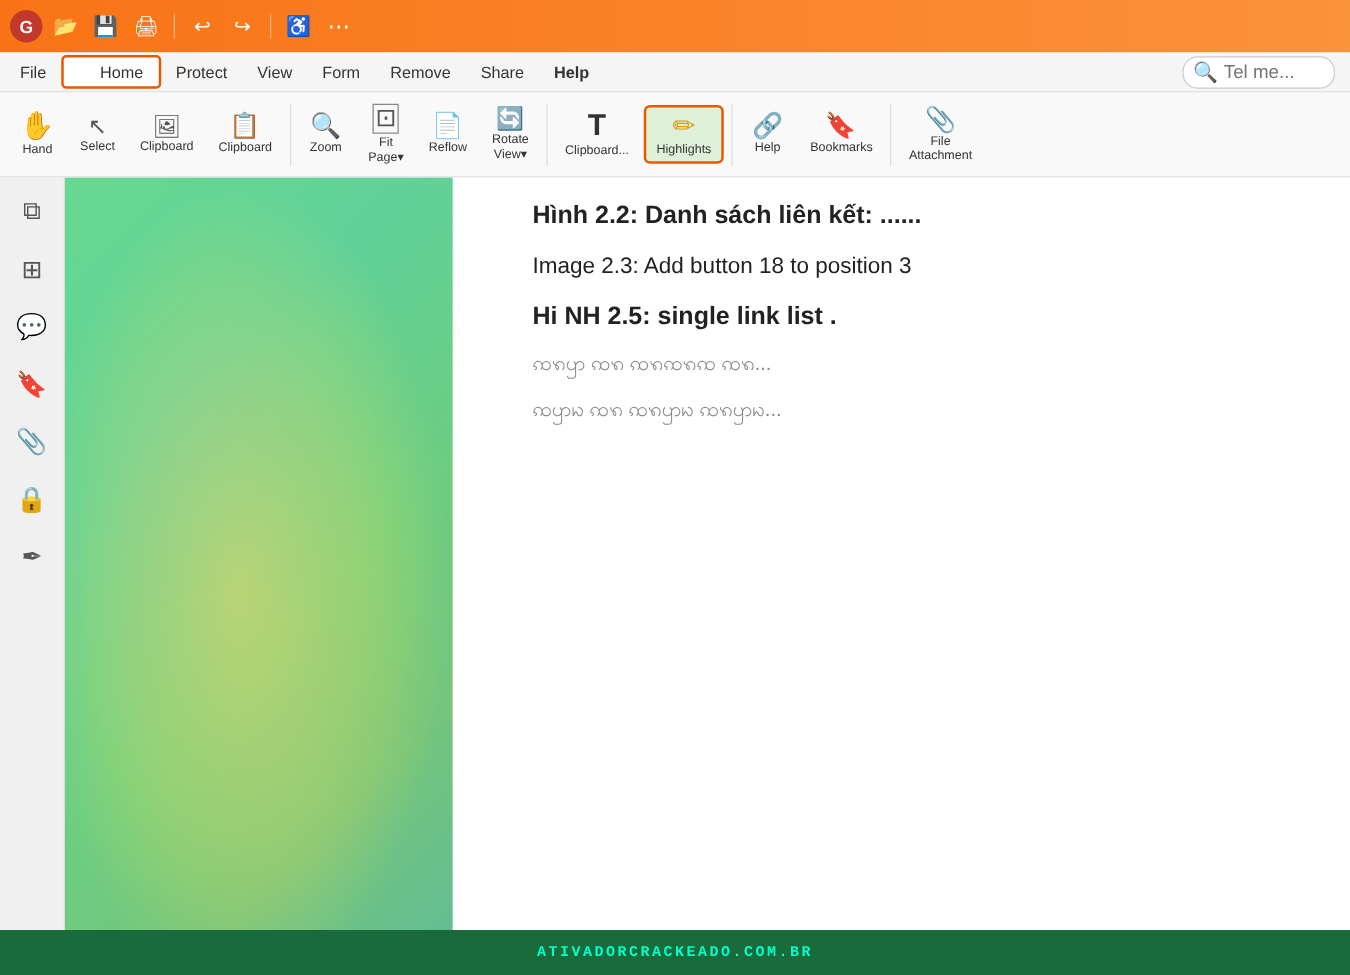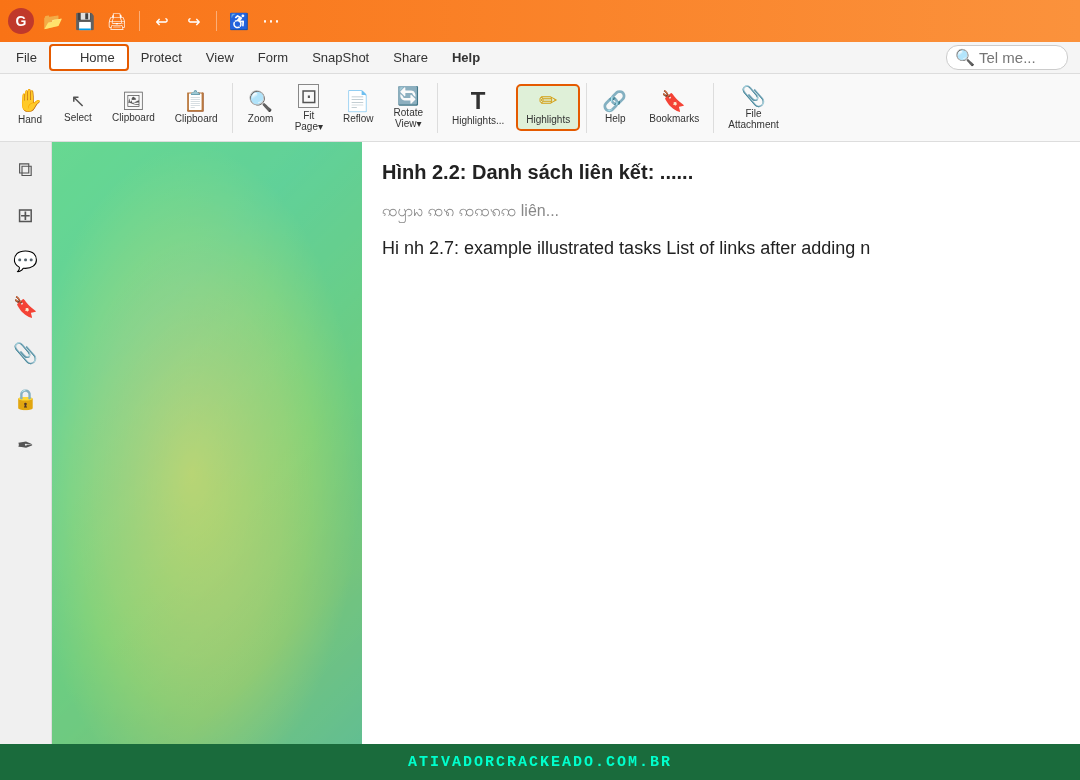--- a/index.html
+++ b/index.html
@@ -139,37 +139,38 @@
       flex: 1;
       padding: 16px 20px;
       background: #fff;
       overflow: hidden;
     }
     .pdf-line {
       font-size: 18px;
       color: #222;
       margin-bottom: 14px;
       line-height: 1.4;
+      margin-left: 44px;
     }
     .pdf-line.bold { font-weight: bold; font-size: 20px; }
     .pdf-line.truncated { overflow: hidden; white-space: nowrap; }
 
     
     #footer {
       position: absolute;
       bottom: 0; left: 0; right: 0;
       height: 36px;
       background: #1a6b3c;
       display: flex;
       align-items: center;
       justify-content: center;
     }
     #footer-text {
       color: #00ffcc;
-      font-size: 15px;
+      font-size: 12px;
       font-weight: bold;
       letter-spacing: 2px;
       font-family: 'Courier New', monospace;
     }
 
     .highlight-box {
       border: 2px solid #e55a00;
       border-radius: 5px;
       padding-left: 29px;
     }
@@ -189,21 +190,21 @@
   <div class="top-icon">♿</div>
   <div class="top-icon" style="font-size:18px;">⋯</div>
 </div>
 
 <div id="menu-bar">
   <div class="menu-item">File</div>
   <div class="menu-item active highlight-box">Home</div>
   <div class="menu-item">Protect</div>
   <div class="menu-item">View</div>
   <div class="menu-item">Form</div>
-  <div class="menu-item">SnapShot</div>
+  <div class="menu-item">Remove</div>
   <div class="menu-item">Share</div>
   <div class="menu-item" style="font-weight:bold;">Help</div>
   <div class="menu-search">
     <span>🔍</span>
     <input type="text" placeholder="Tel me..." style="">
   </div>
 </div>
 
 <div id="ribbon">
   <div class="ribbon-item">
@@ -235,21 +236,21 @@
     <span class="ribbon-icon" style="font-size:20px;">📄</span>
     <span class="ribbon-label">Reflow</span>
   </div>
   <div class="ribbon-item">
     <span class="ribbon-icon" style="font-size:18px;">🔄</span>
     <span class="ribbon-label">Rotate<br>View▾</span>
   </div>
   <div class="ribbon-separator"></div>
   <div class="ribbon-item">
     <span class="ribbon-icon" style="font-size:24px; font-weight:bold; color:#333;">T</span>
-    <span class="ribbon-label">Highlights...</span>
+    <span class="ribbon-label">Clipboard...</span>
   </div>
 
   <div class="ribbon-item highlighted" style="border:2px solid #e55a00; border-radius:5px; background:#dff0d8;">
     <span class="ribbon-icon" style="font-size:22px; color:#d4a017;">✏</span>
     <span class="ribbon-label">Highlights</span>
   </div>
   <div class="ribbon-separator"></div>
   <div class="ribbon-item">
     <span class="ribbon-icon" style="font-size:20px;">🔗</span>
     <span class="ribbon-label">Help</span>
@@ -275,20 +276,22 @@
   <div class="sidebar-btn" title="Signatures">✒</div>
 </div>
 
 <div id="main-content">
   <div id="pdf-thumbnail">
 
     <div style="position:absolute; inset:0; background: radial-gradient(ellipse at 45% 55%, rgba(255,220,0,0.6) 0%, rgba(255,220,0,0.3) 40%, transparent 70%), radial-gradient(ellipse at 45% 55%, rgba(0,100,200,0.4) 0%, transparent 50%), linear-gradient(135deg, #22c55e 0%, #16a34a 100%); opacity:0.85;"></div>
   </div>
   <div id="pdf-content">
     <div class="pdf-line bold truncated">Hình 2.2: Danh sách liên kết: ......</div>
-    <div class="pdf-line" style="color:#888; font-size:16px;">ꩡꩥꩢ ꩡꩫ ꩡꩡꩫꩡ liên...</div>
-    <div class="pdf-line">Hi nh 2.7: example illustrated tasks List of links after adding n</div>
+    <div class="pdf-line truncated">Image 2.3: Add button 18 to position 3</div>
+    <div class="pdf-line bold">Hi NH 2.5: single link list .</div>
+    <div class="pdf-line" style="color:#888; font-size:16px;">ꩡꩫꩥ ꩡꩫ ꩡꩫꩡꩫꩡ ꩡꩫ...</div>
+    <div class="pdf-line" style="color:#888; font-size:16px;">ꩡꩥꩢ ꩡꩫ ꩡꩫꩥꩢ ꩡꩫꩥꩢ...</div>
   </div>
 </div>
 
 <div id="footer" style="background: rgb(26, 107, 60);">
   <span id="footer-text" style="color: rgb(0, 255, 204);">ATIVADORCRACKEADO.COM.BR</span>
 </div>
 
 </body></html>

